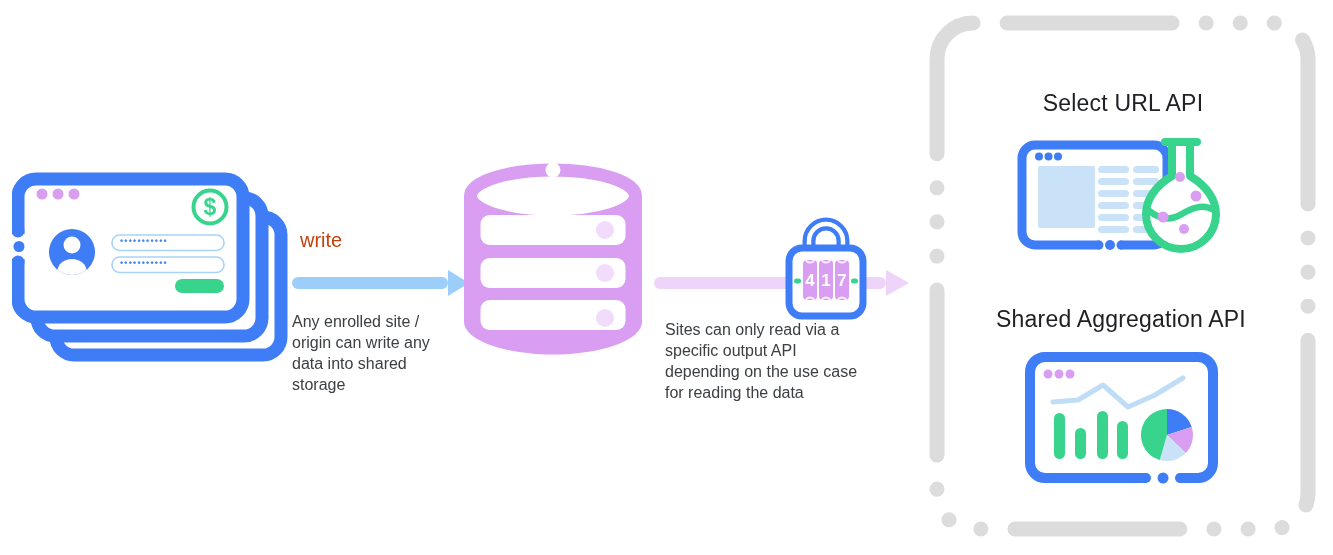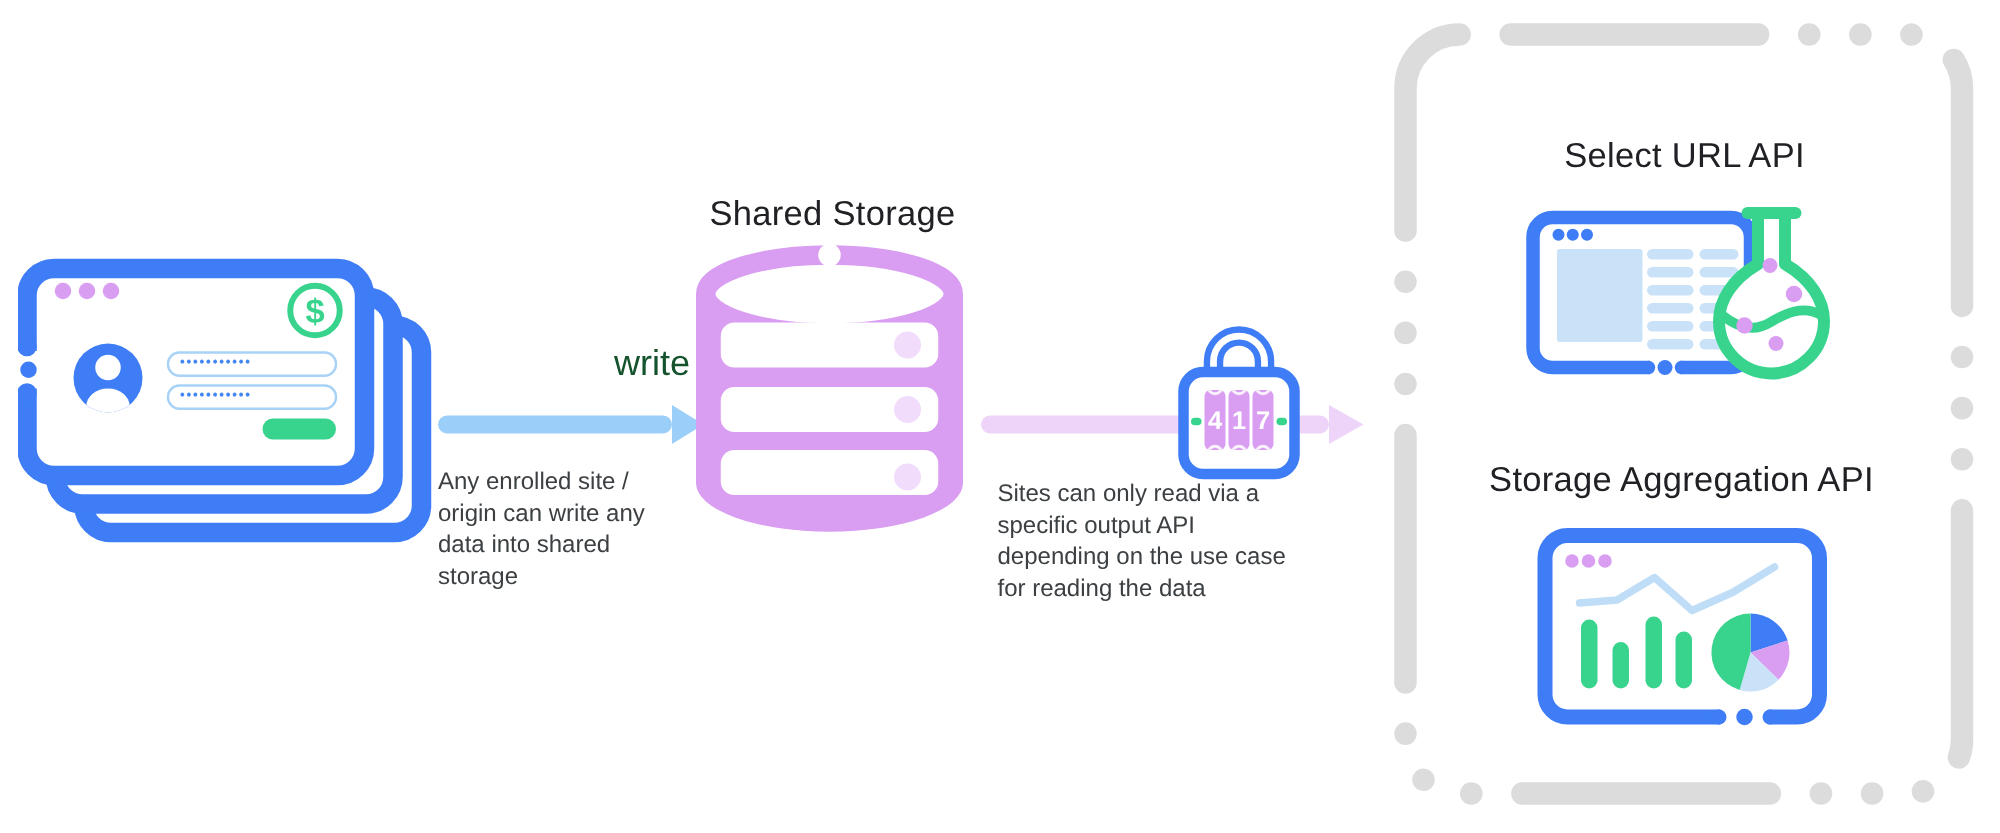--- a/index.html
+++ b/index.html
@@ -1,20 +1,20 @@
 <!DOCTYPE html>
 <html><head>
 <meta charset="utf-8">
 <style>
   html,body{margin:0;padding:0;background:#fff;}
   body{font-family:"Liberation Sans",sans-serif;color:#202124;}
   .canvas{position:relative;width:1333px;height:555px;background:#fff;overflow:hidden;}
   .abs{position:absolute;}
   .title{font-weight:normal;font-size:23px;color:#202124;text-align:center;letter-spacing:.2px;}
-  .flow-label{font-size:24px;color:#14532d;text-align:right;}
+  .flow-label{font-size:20px;color:#c2410c;text-align:left;}
   .desc{font-size:16px;line-height:21px;color:#3C4043;}
   svg text{font-family:"Liberation Sans",sans-serif;}
 </style>
 </head>
 <body>
 
 <div class="canvas">
 
   <svg class="abs" style="left:12px;top:168px;" width="285" height="198" viewBox="0 0 285 198">
     <g>
@@ -60,21 +60,20 @@
     </g>
   </svg>
 
   <div class="abs flow-label" style="left:300px;top:229px;width:160px;">write</div>
   <svg class="abs" style="left:290px;top:269px;" width="182" height="28" viewBox="0 0 182 28">
     <rect x="2" y="8" width="156" height="12" rx="6" fill="#9CCEFA"></rect>
     <polygon points="158,1 179,14 158,27" fill="#9CCEFA"></polygon>
   </svg>
   <div class="abs desc" style="left:292px;top:311px;width:158px;">Any enrolled site / origin can write any data into shared storage</div>
 
-  <div class="abs title" style="left:430px;top:129px;width:250px;">Shared Storage</div>
   <svg class="abs" style="left:458px;top:162px;" width="190" height="198" viewBox="0 0 190 198">
     <rect x="6" y="34" width="178" height="126" fill="#D99EF2"></rect>
     <ellipse cx="95" cy="160" rx="89" ry="32.5" fill="#D99EF2"></ellipse>
     <ellipse cx="95" cy="34" rx="82.5" ry="26" fill="#fff" stroke="#D99EF2" stroke-width="13"></ellipse>
     <circle cx="95" cy="8" r="7.5" fill="#fff"></circle>
     <g>
       <rect x="22.5" y="53" width="145" height="30" rx="9" fill="#fff"></rect>
       <rect x="22.5" y="96" width="145" height="30" rx="9" fill="#fff"></rect>
       <rect x="22.5" y="138" width="145" height="30" rx="9" fill="#fff"></rect>
       <circle cx="147" cy="68" r="9" fill="#F2DCFB"></circle>
@@ -156,21 +155,21 @@
       <path d="M 136,80 C 147,89 158,91 168,85 C 178,79 190,73 202,80" fill="none" stroke="#38D48D" stroke-width="6.5" stroke-linecap="round"></path>
       <g fill="#D99EF2">
         <circle cx="168" cy="47" r="5"></circle>
         <circle cx="184" cy="66" r="5.5"></circle>
         <circle cx="151" cy="87" r="5.5"></circle>
         <circle cx="172" cy="99" r="5"></circle>
       </g>
     </g>
   </svg>
 
-  <div class="abs title" style="left:971px;top:306px;width:300px;">Storage Aggregation API</div>
+  <div class="abs title" style="left:971px;top:306px;width:300px;">Shared Aggregation API</div>
 
   <svg class="abs" style="left:1022px;top:350px;" width="200" height="138" viewBox="0 0 200 138">
     <rect x="8" y="7" width="183" height="121" rx="15" fill="#fff" stroke="#3E7DF6" stroke-width="10"></rect>
     <rect x="125" y="121" width="32" height="14" fill="#fff"></rect>
     <circle cx="124" cy="128" r="5" fill="#3E7DF6"></circle>
     <circle cx="158" cy="128" r="5" fill="#3E7DF6"></circle>
     <circle cx="141" cy="128" r="5.5" fill="#3E7DF6"></circle>
     <g>
       <circle cx="26" cy="24" r="4.5" fill="#D99EF2"></circle>
       <circle cx="37" cy="24" r="4.5" fill="#D99EF2"></circle>

